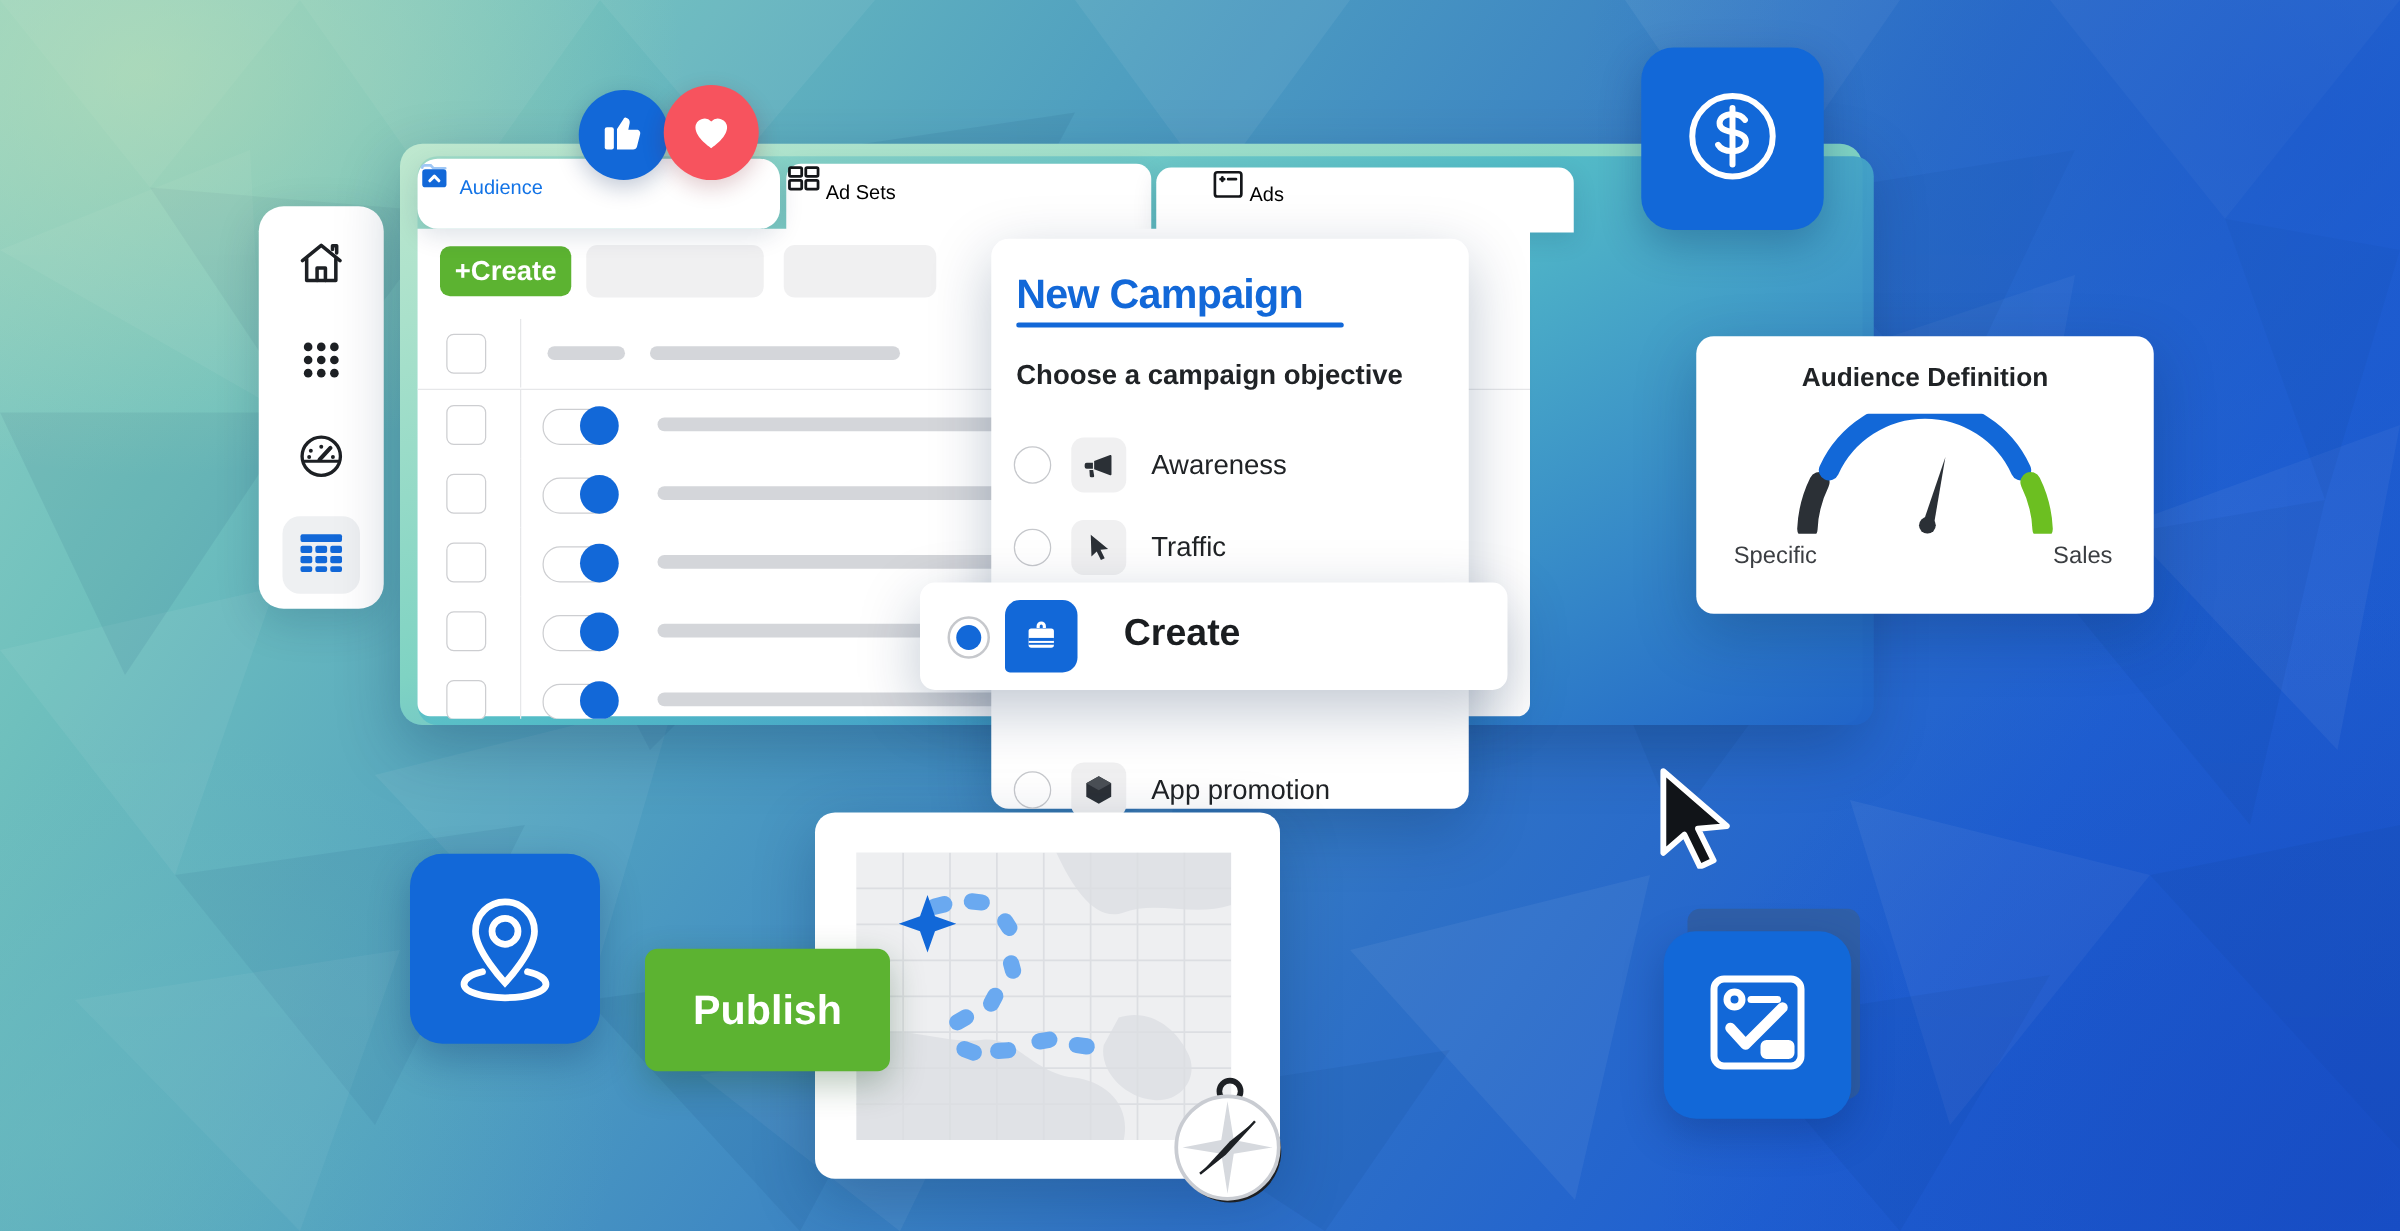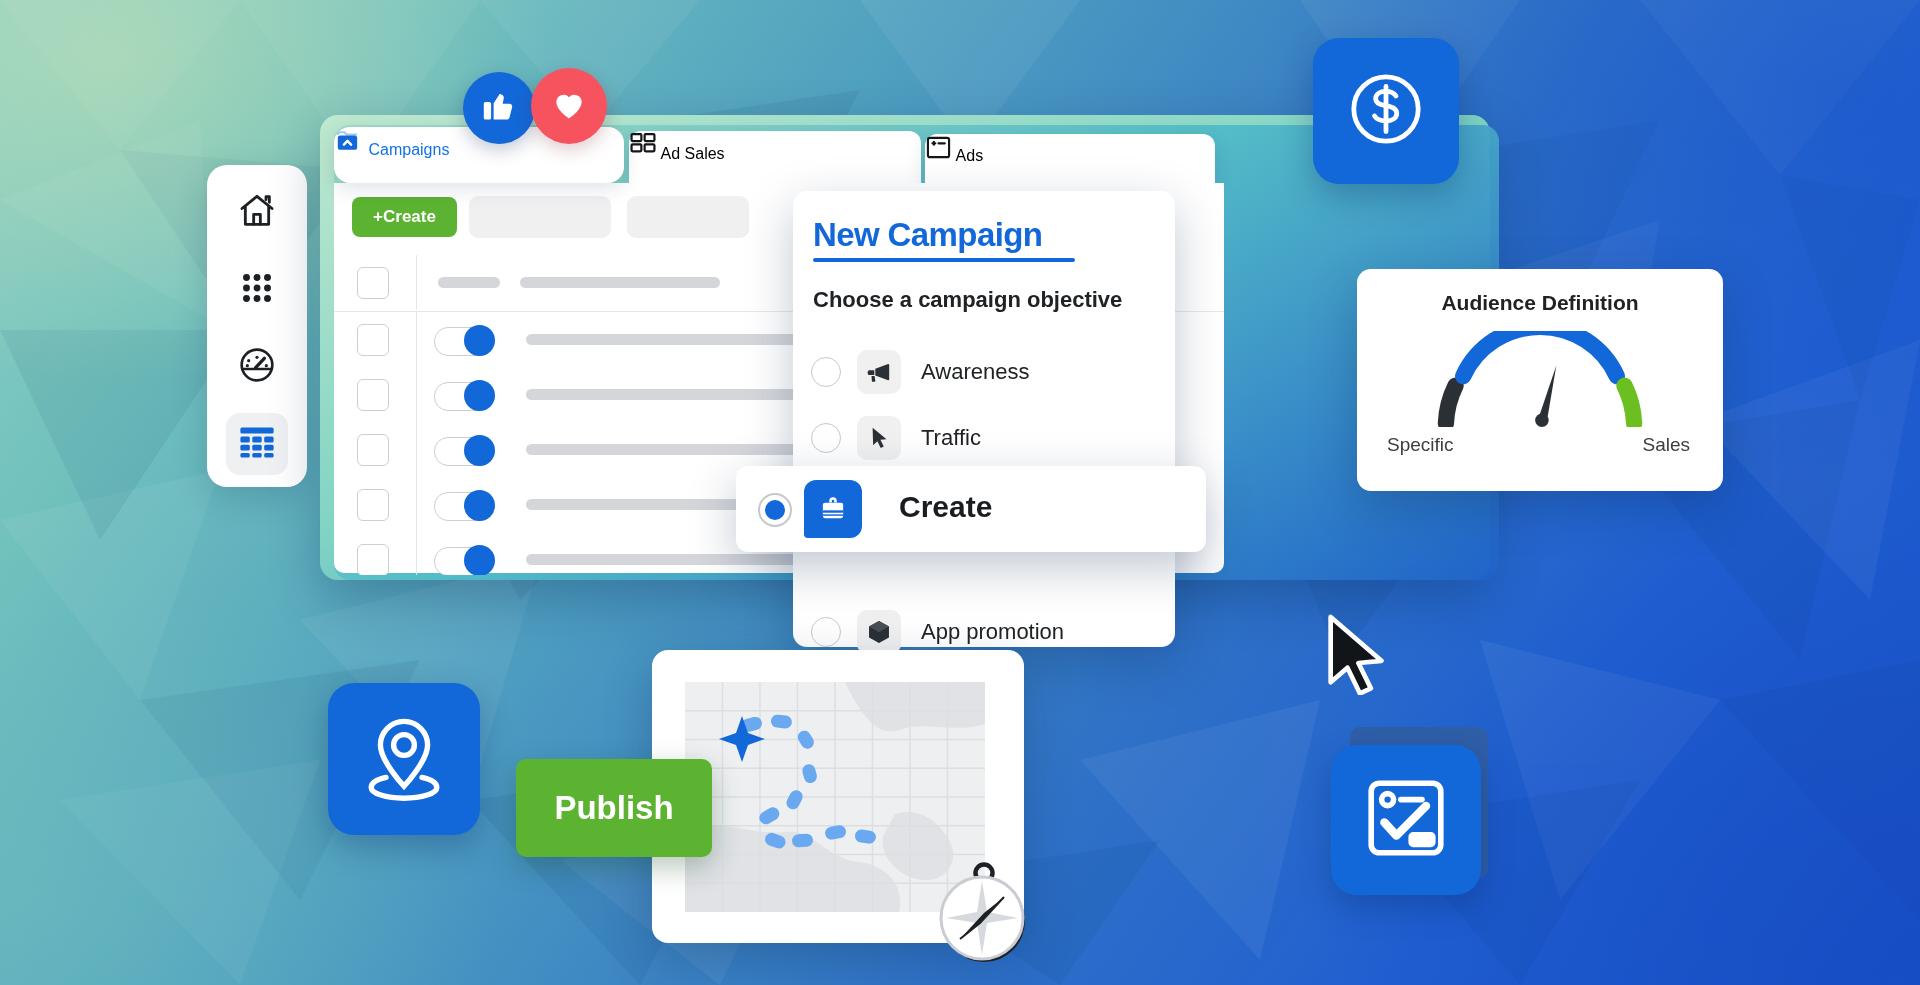--- a/index.html
+++ b/index.html
@@ -39,29 +39,29 @@
   #rail .r0{top:17px}#rail .r1{top:94px}#rail .r2{top:171px}#rail .r3{top:248px}
 
   
   #console-shell{left:320px;top:115px;width:1170px;height:465px;border-radius:18px;
     background:linear-gradient(160deg,#bfe8cf 0%,#7fd3c3 48%,#2f7fd6 100%);
     box-shadow:0 18px 50px rgba(8,35,75,.28);}
   #console-shell2{left:334px;top:125px;width:1165px;height:455px;border-radius:16px;
     background:linear-gradient(150deg,#9fdcc7 0%,#52bcc7 45%,#1f62c8 100%);opacity:.95;}
   #tab-campaigns{left:334px;top:127px;width:290px;height:56px;}
   #tab-adsets{left:629px;top:131px;width:292px;height:54px;border-radius:12px 12px 0 0;}
-  #tab-ads{left:925px;top:134px;width:290px;height:52px;border-radius:12px 12px 0 0;}
+  #tab-ads{left:925px;top:134px;width:290px;height:52px;border-radius:12px 12px 0 0;padding-left:44px;}
   #tab-campaigns .lbl{color:#1273e6;}
 
   #console-body{left:334px;top:183px;width:890px;height:390px;background:#fff;border-radius:0 0 10px 10px;}
   #console-fade{left:334px;top:183px;width:890px;height:390px;border-radius:0 0 10px 10px;
     background:linear-gradient(100deg,rgba(255,255,255,0) 40%,rgba(255,255,255,.72) 72%,rgba(255,255,255,.95) 100%);}
 
   #create-btn{position:absolute;left:352px;top:197px;width:105px;height:40px;background:#5cb331;
-    border-radius:8px;color:#fff;font-weight:bold;font-size:17px;display:flex;align-items:center;justify-content:center;}
+    border-radius:8px;color:#fff;font-weight:bold;font-size:22px;display:flex;align-items:center;justify-content:center;}
   .ghost-field{position:absolute;background:#f0f0f1;border-radius:9px;}
   #gf1{left:469px;top:196px;width:142px;height:42px;}
   #gf2{left:627px;top:196px;width:122px;height:42px;}
 
   #tablewrap{position:absolute;left:334px;top:255px;width:890px;height:320px;overflow:hidden;}
   .trow{position:absolute;left:0;width:890px;height:55px;}
   .tdiv{position:absolute;left:0;top:0;width:890px;height:1px;background:#e6e7e9;}
   .cbx{position:absolute;left:23px;top:12px;width:30px;height:30px;border:1.6px solid #cdced1;border-radius:6px;background:#fff;}
   .vline{position:absolute;left:82px;top:0;width:1px;height:55px;background:#e6e7e9;}
   .tgl{position:absolute;left:100px;top:15px;width:58px;height:27px;border:1.6px solid #cdced1;border-radius:14px;background:#fff;}
@@ -229,21 +229,21 @@
 
 <div class="card shadow-s" id="tab-adsets">
   <span>
     <svg width="28" height="28" viewBox="0 0 24 24" fill="none" stroke="#141619" stroke-width="1.9">
       <rect x="2.2" y="2.6" width="8.4" height="6" rx=".9"></rect>
         <rect x="13.4" y="2.6" width="8.4" height="6" rx=".9"></rect>
       <rect x="2.2" y="11.4" width="8.4" height="6" rx=".9"></rect>
         <rect x="13.4" y="11.4" width="8.4" height="6" rx=".9"></rect>
     </svg>
   </span>
-  <span class="lbl">Ad Sales</span>
+  <span class="lbl">Ad Sets</span>
 </div>
 
 <div class="card shadow-s" id="tab-ads">
   <span>
     <svg width="27" height="27" viewBox="0 0 24 24" fill="none" stroke="#141619" stroke-width="1.9">
       <rect x="2.6" y="3.4" width="18.8" height="17.2" rx="1.8"></rect>
       <path d="M6.6 8.3h2.6M7.9 7v2.6M12 8.3h5.6" stroke-linecap="round"></path>
     </svg>
   </span>
   <span class="lbl">Ads</span>
@@ -309,21 +309,21 @@
 <div id="console-fade"></div>
 
 <div class="card shadow-s" id="tab-campaigns">
   <span>
     <svg width="30" height="28" viewBox="0 0 24 24">
       <path d="M2.4 6.2a1.7 1.7 0 0 1 1.7-1.7h4.1l1.8 2h8.2" fill="none" stroke="#9fc7f5" stroke-width="1.8" stroke-linecap="round"></path>
       <rect x="2.4" y="7.2" width="16.6" height="12.4" rx="2.2" fill="#1268d8"></rect>
       <path d="M7.6 15.1 10.7 11.9l3.1 3.2" fill="none" stroke="#fff" stroke-width="2.1" stroke-linecap="round" stroke-linejoin="round"></path>
     </svg>
   </span>
-  <span class="lbl">Campaigns</span>
+  <span class="lbl">Audience</span>
 </div>
 
 <div class="reaction" id="react-like">
   <span>
     <svg width="38" height="38" viewBox="0 0 24 24" fill="#fff">
       <rect x="2.4" y="9.4" width="4.6" height="11.2" rx="1.1"></rect>
       <path d="M8.6 20.6h8.1c1 0 1.8-.6 2-1.5l1.6-6.4c.25-1.1-.6-2.1-1.7-2.1h-4.3l.7-3.4c.25-1.3-.6-2.5-1.9-2.7-.5-.1-1 .2-1.2.7L8.6 10.2z"></path>
     </svg>
   </span>
 </div>

